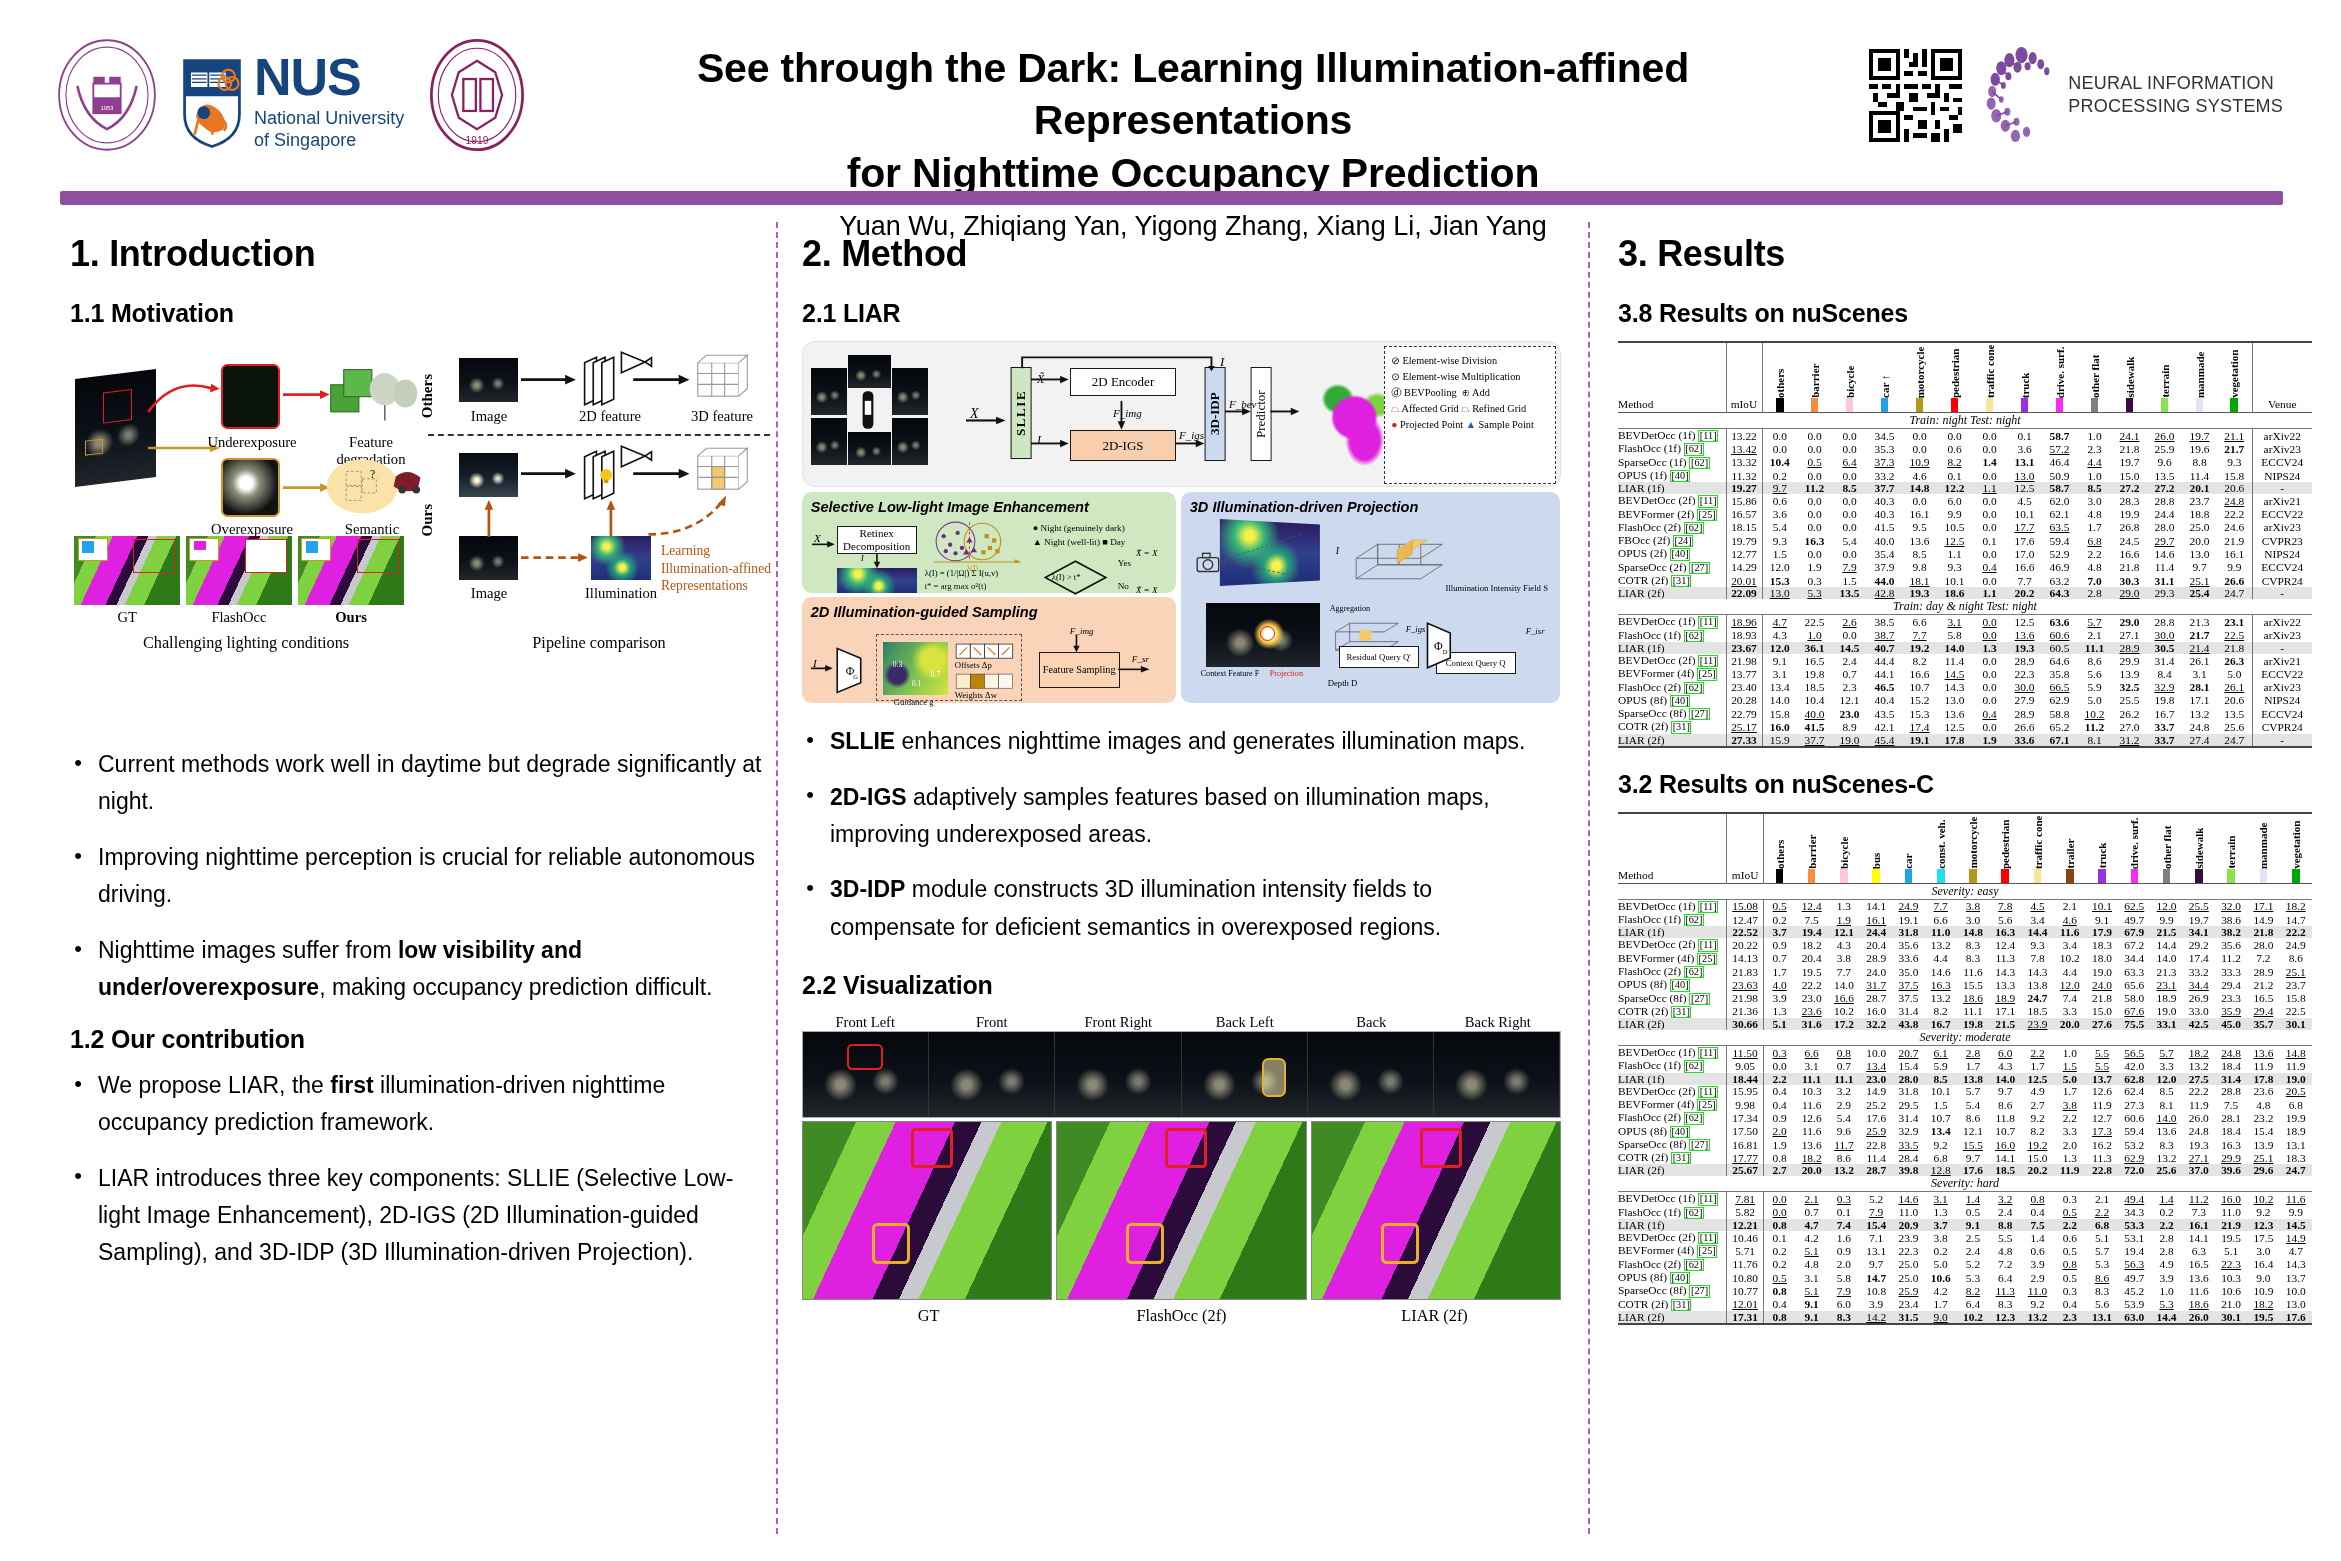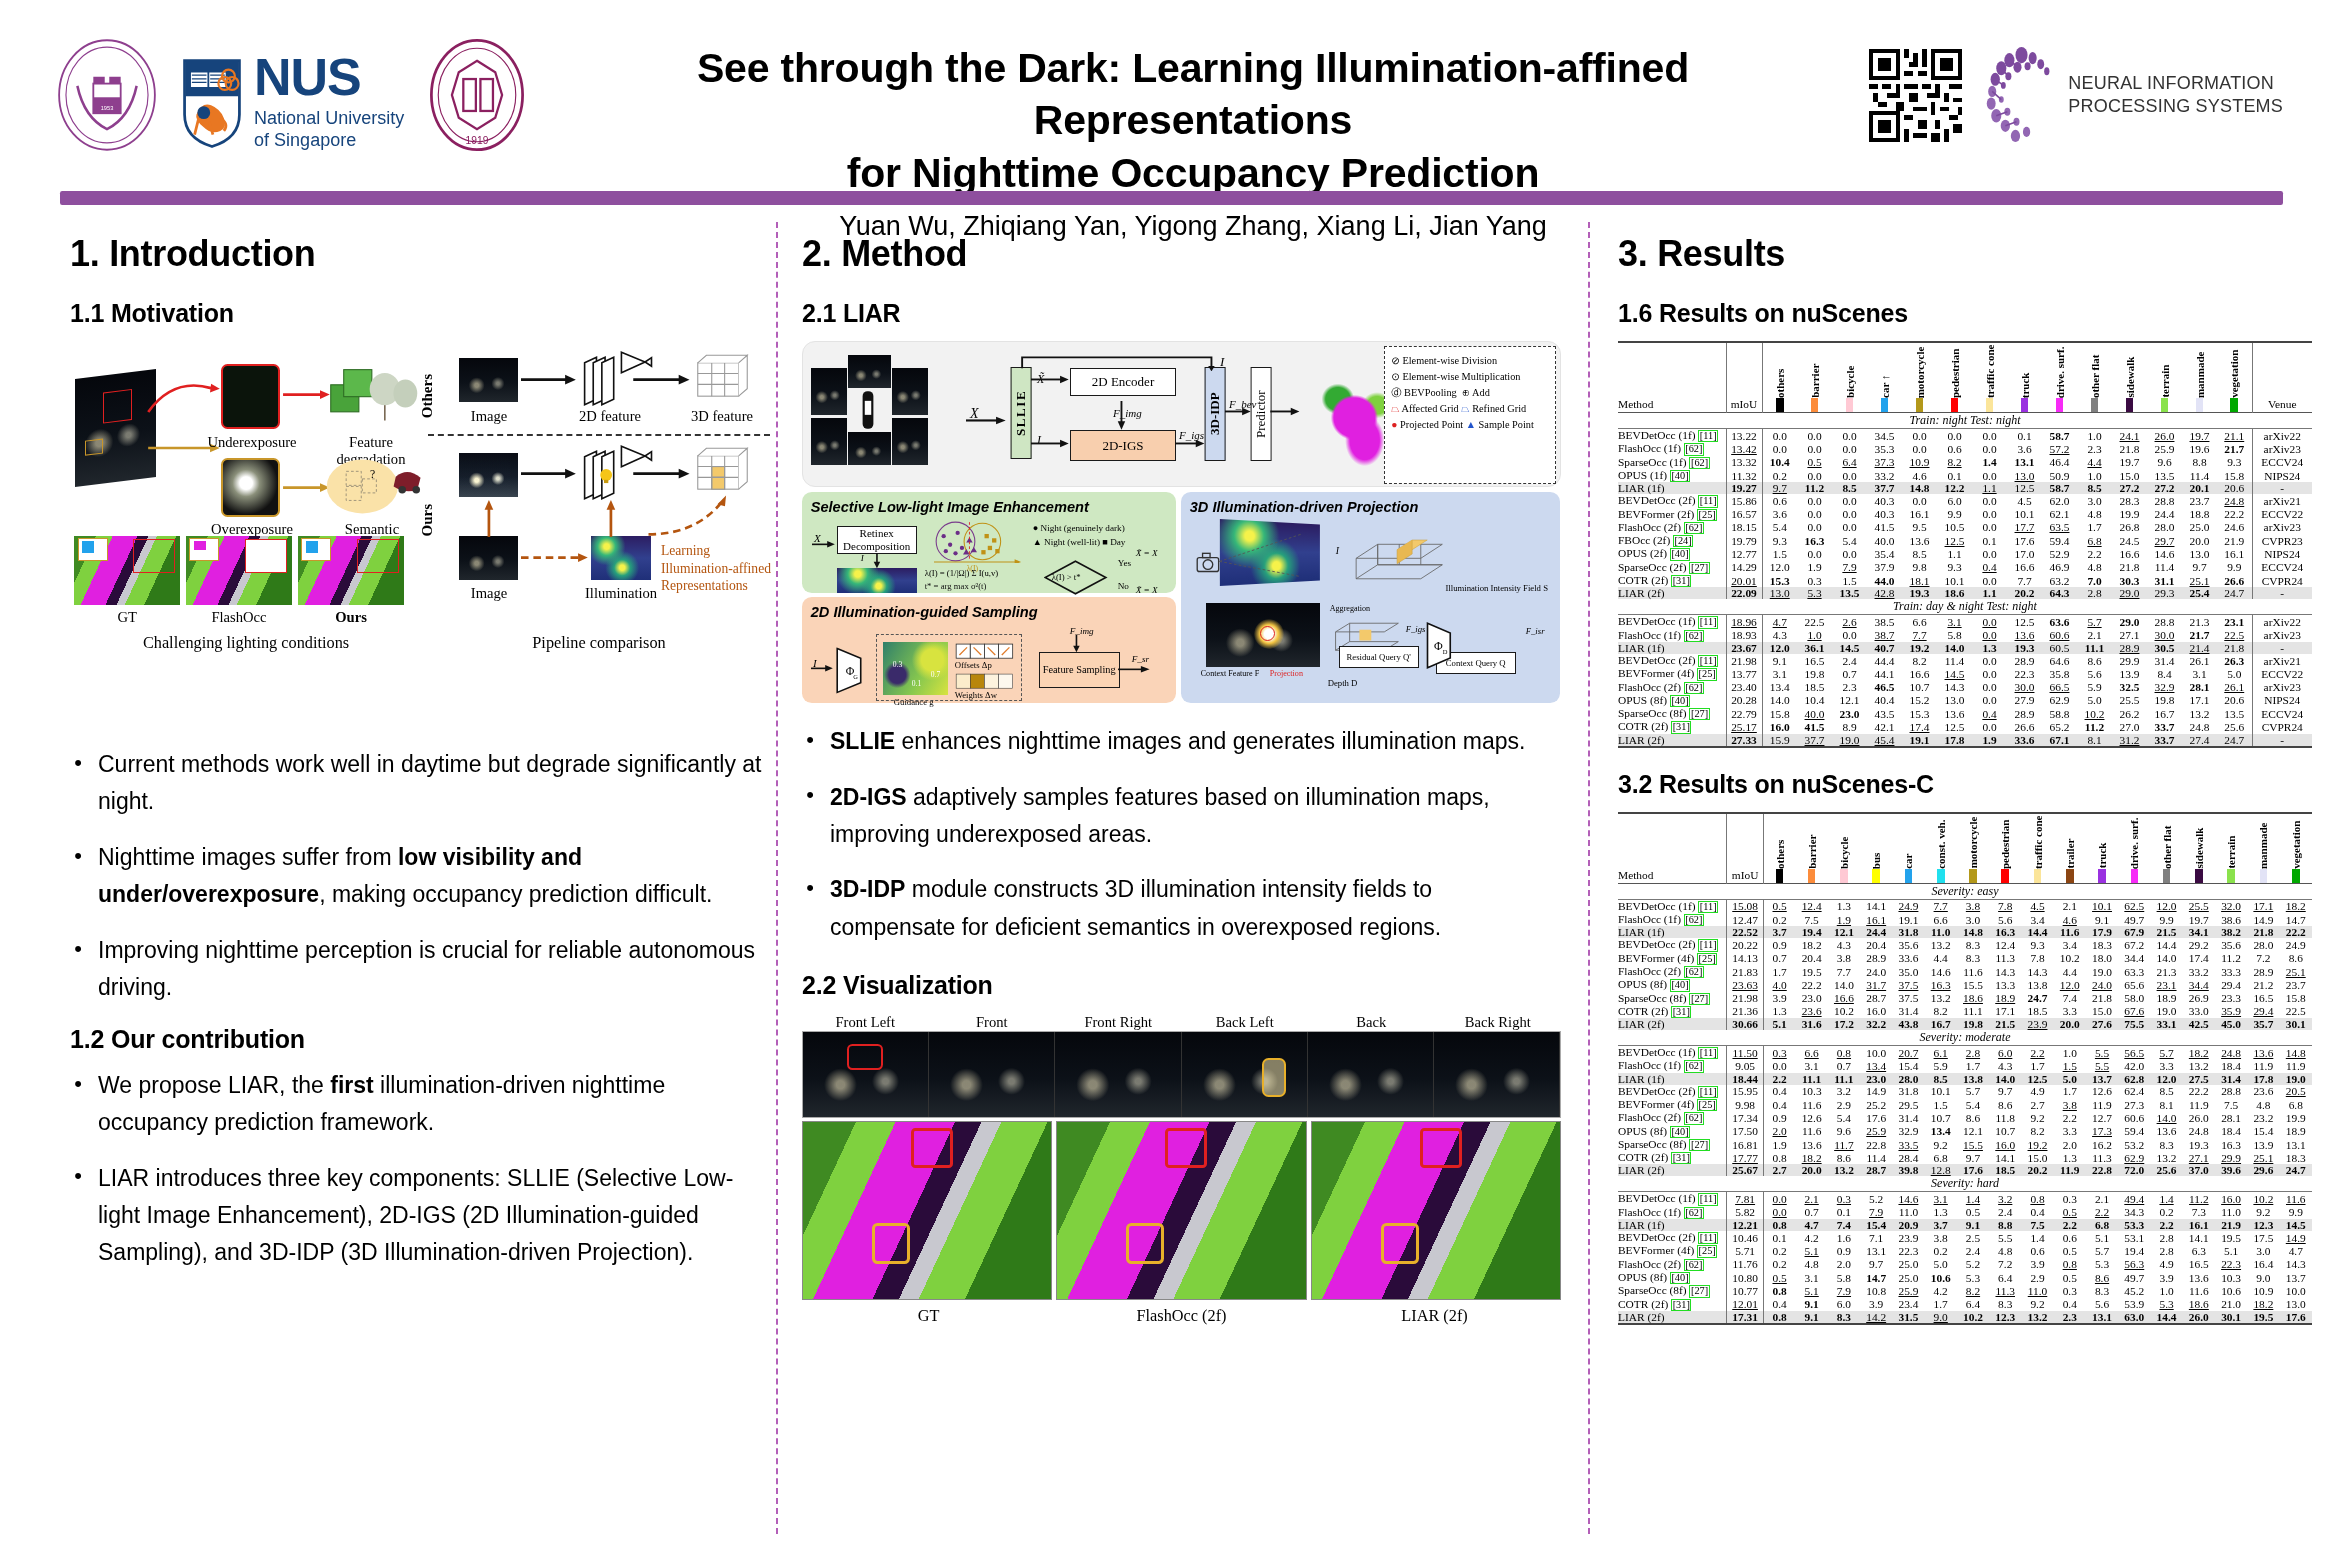--- a/index.html
+++ b/index.html
@@ -465,22 +465,22 @@
       </svg>
       <div class="ilabel" style="position:absolute;left:233px;top:201px;width:114px;color:#b4550f;font-size:13.6px;line-height:1.3;text-align:left;">Learning Illumination-affined Representations</div>
       <div class="ilabel" style="position:absolute;left:26px;top:244px;width:70px;">Image</div>
       <div class="ilabel" style="position:absolute;left:157px;top:244px;width:70px;">Illumination</div>
       <div class="ilabel cap" style="position:absolute;left:0;top:292px;width:342px;font-size:16.3px;">Pipeline comparison</div>
     </div>
   </div>
 
   <ul class="bullets" style="margin-top:69px;">
     <li><span>Current methods work well in daytime but degrade significantly at night.</span></li>
+    <li><span>Improving nighttime perception is crucial for reliable autonomous driving.</span></li>
     <li><span>Nighttime images suffer from </span><b>low visibility and under/overexposure</b><span>, making occupancy prediction difficult.</span></li>
-    <li><span>Improving nighttime perception is crucial for reliable autonomous driving.</span></li>
   </ul>
 
   <h2 class="sub" style="margin-top:15px;">1.2 Our contribution</h2>
   <ul class="bullets">
     <li><span>We propose LIAR, the </span><b>first</b><span> illumination-driven nighttime occupancy prediction framework.</span></li>
     <li><span>LIAR introduces three key components: SLLIE (Selective Low-light Image Enhancement), 2D-IGS (2D Illumination-guided Sampling), and 3D-IDP (3D Illumination-driven Projection).</span></li>
   </ul>
 </div>
 
 <div class="col col2">
@@ -795,21 +795,21 @@
     <div class="vizfoot">
       <div>GT</div>
       <div>FlashOcc (2f)</div>
       <div>LIAR (2f)</div>
     </div>
   </div>
 </div>
 
 <div class="col col3">
   <h1 class="sec">3. Results</h1>
-  <h2 class="sub">1.6 Results on nuScenes</h2>
+  <h2 class="sub">3.8 Results on nuScenes</h2>
   <div id="tbl-nuscenes">
       <div>
         <table class="res">
           <colgroup>
             <col style="width: 108px;">
             <col style="width: 36px;">
             <col style="width: 35px;">
             <col style="width: 35px;">
             <col style="width: 35px;">
             <col style="width: 35px;">

